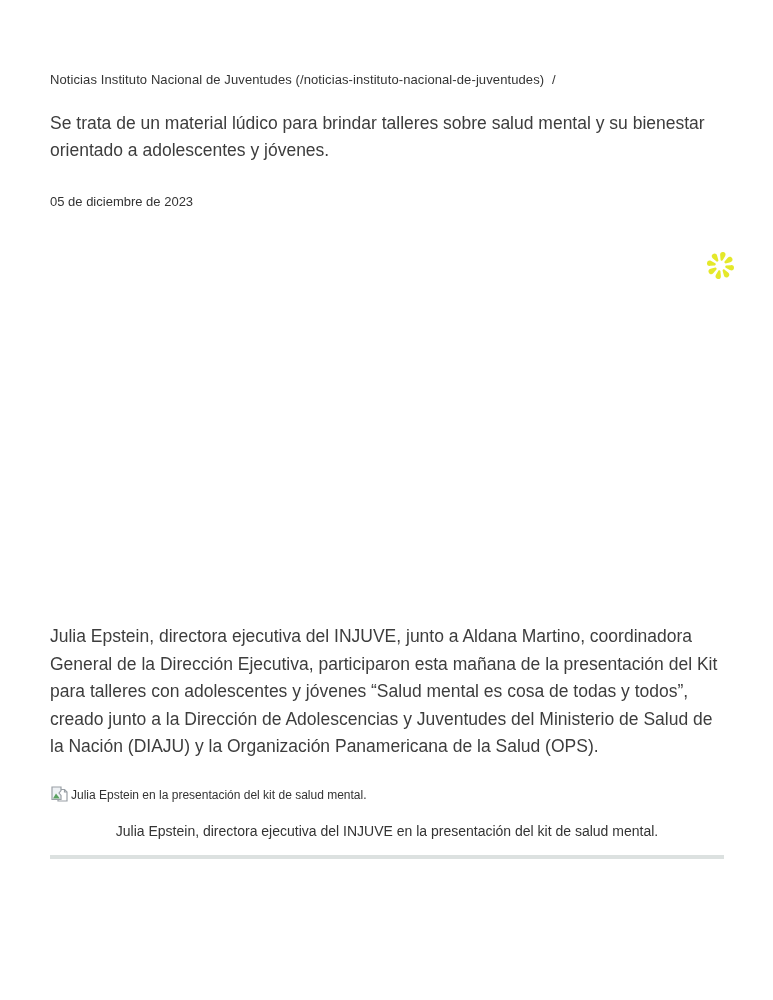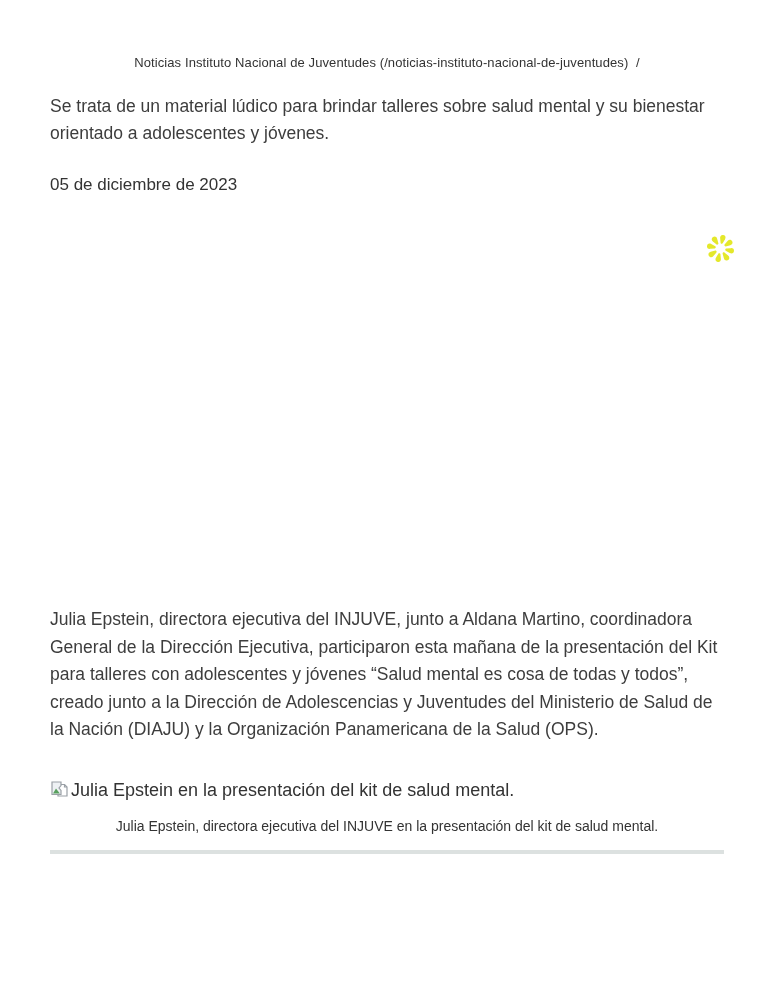--- a/index.html
+++ b/index.html
@@ -19,26 +19,25 @@
     color:var(--text);
     overflow:hidden;
   }
   .page{
     position:relative;
     width:773px;height:1000px;
     padding:0 49px 0 50px;
     background:#ffffff;
   }
   .breadcrumb{
-    padding-top:55px;
+    padding-top:72px;
     font-size:13px;
     line-height:16px;
     color:var(--muted);
     letter-spacing:0.1px;
-    text-align:center;
   }
   .breadcrumb a{
     color:var(--muted);
     text-decoration:none;
     cursor:pointer;
   }
   .crumb-sep{margin-left:4px;}
   h1.title{
     margin-top:20px;
     font-family:"Liberation Serif","DejaVu Serif",serif;
@@ -51,21 +50,21 @@
   }
   .lede{
     margin-top:22px;
     font-size:17.5px;
     line-height:27px;
     color:var(--text);
     max-width:680px;
   }
   .date{
     margin-top:29px;
-    font-size:17px;
+    font-size:13px;
     line-height:17px;
     color:var(--muted);
   }
   .hero{
     position:relative;
     margin-top:18px;
     height:390px;
   }
   .spinner{
     position:absolute;
@@ -77,22 +76,22 @@
   @keyframes spin{from{transform:rotate(0deg);}to{transform:rotate(360deg);}}
   .spinner path{fill:var(--spinner);}
   .body-par{
     margin-top:5px;
     font-size:17.5px;
     line-height:27.5px;
     color:var(--text);
     max-width:680px;
   }
   .imgline{
-    margin-top:34px;
-    font-size:18px;
+    margin-top:22px;
+    font-size:12px;
     line-height:24px;
     color:var(--muted);
     display:flex;
     align-items:flex-start;
   }
   .broken-img{
     width:20px;height:20px;
     flex:0 0 auto;
     margin-right:1px;
     margin-top:1px;

